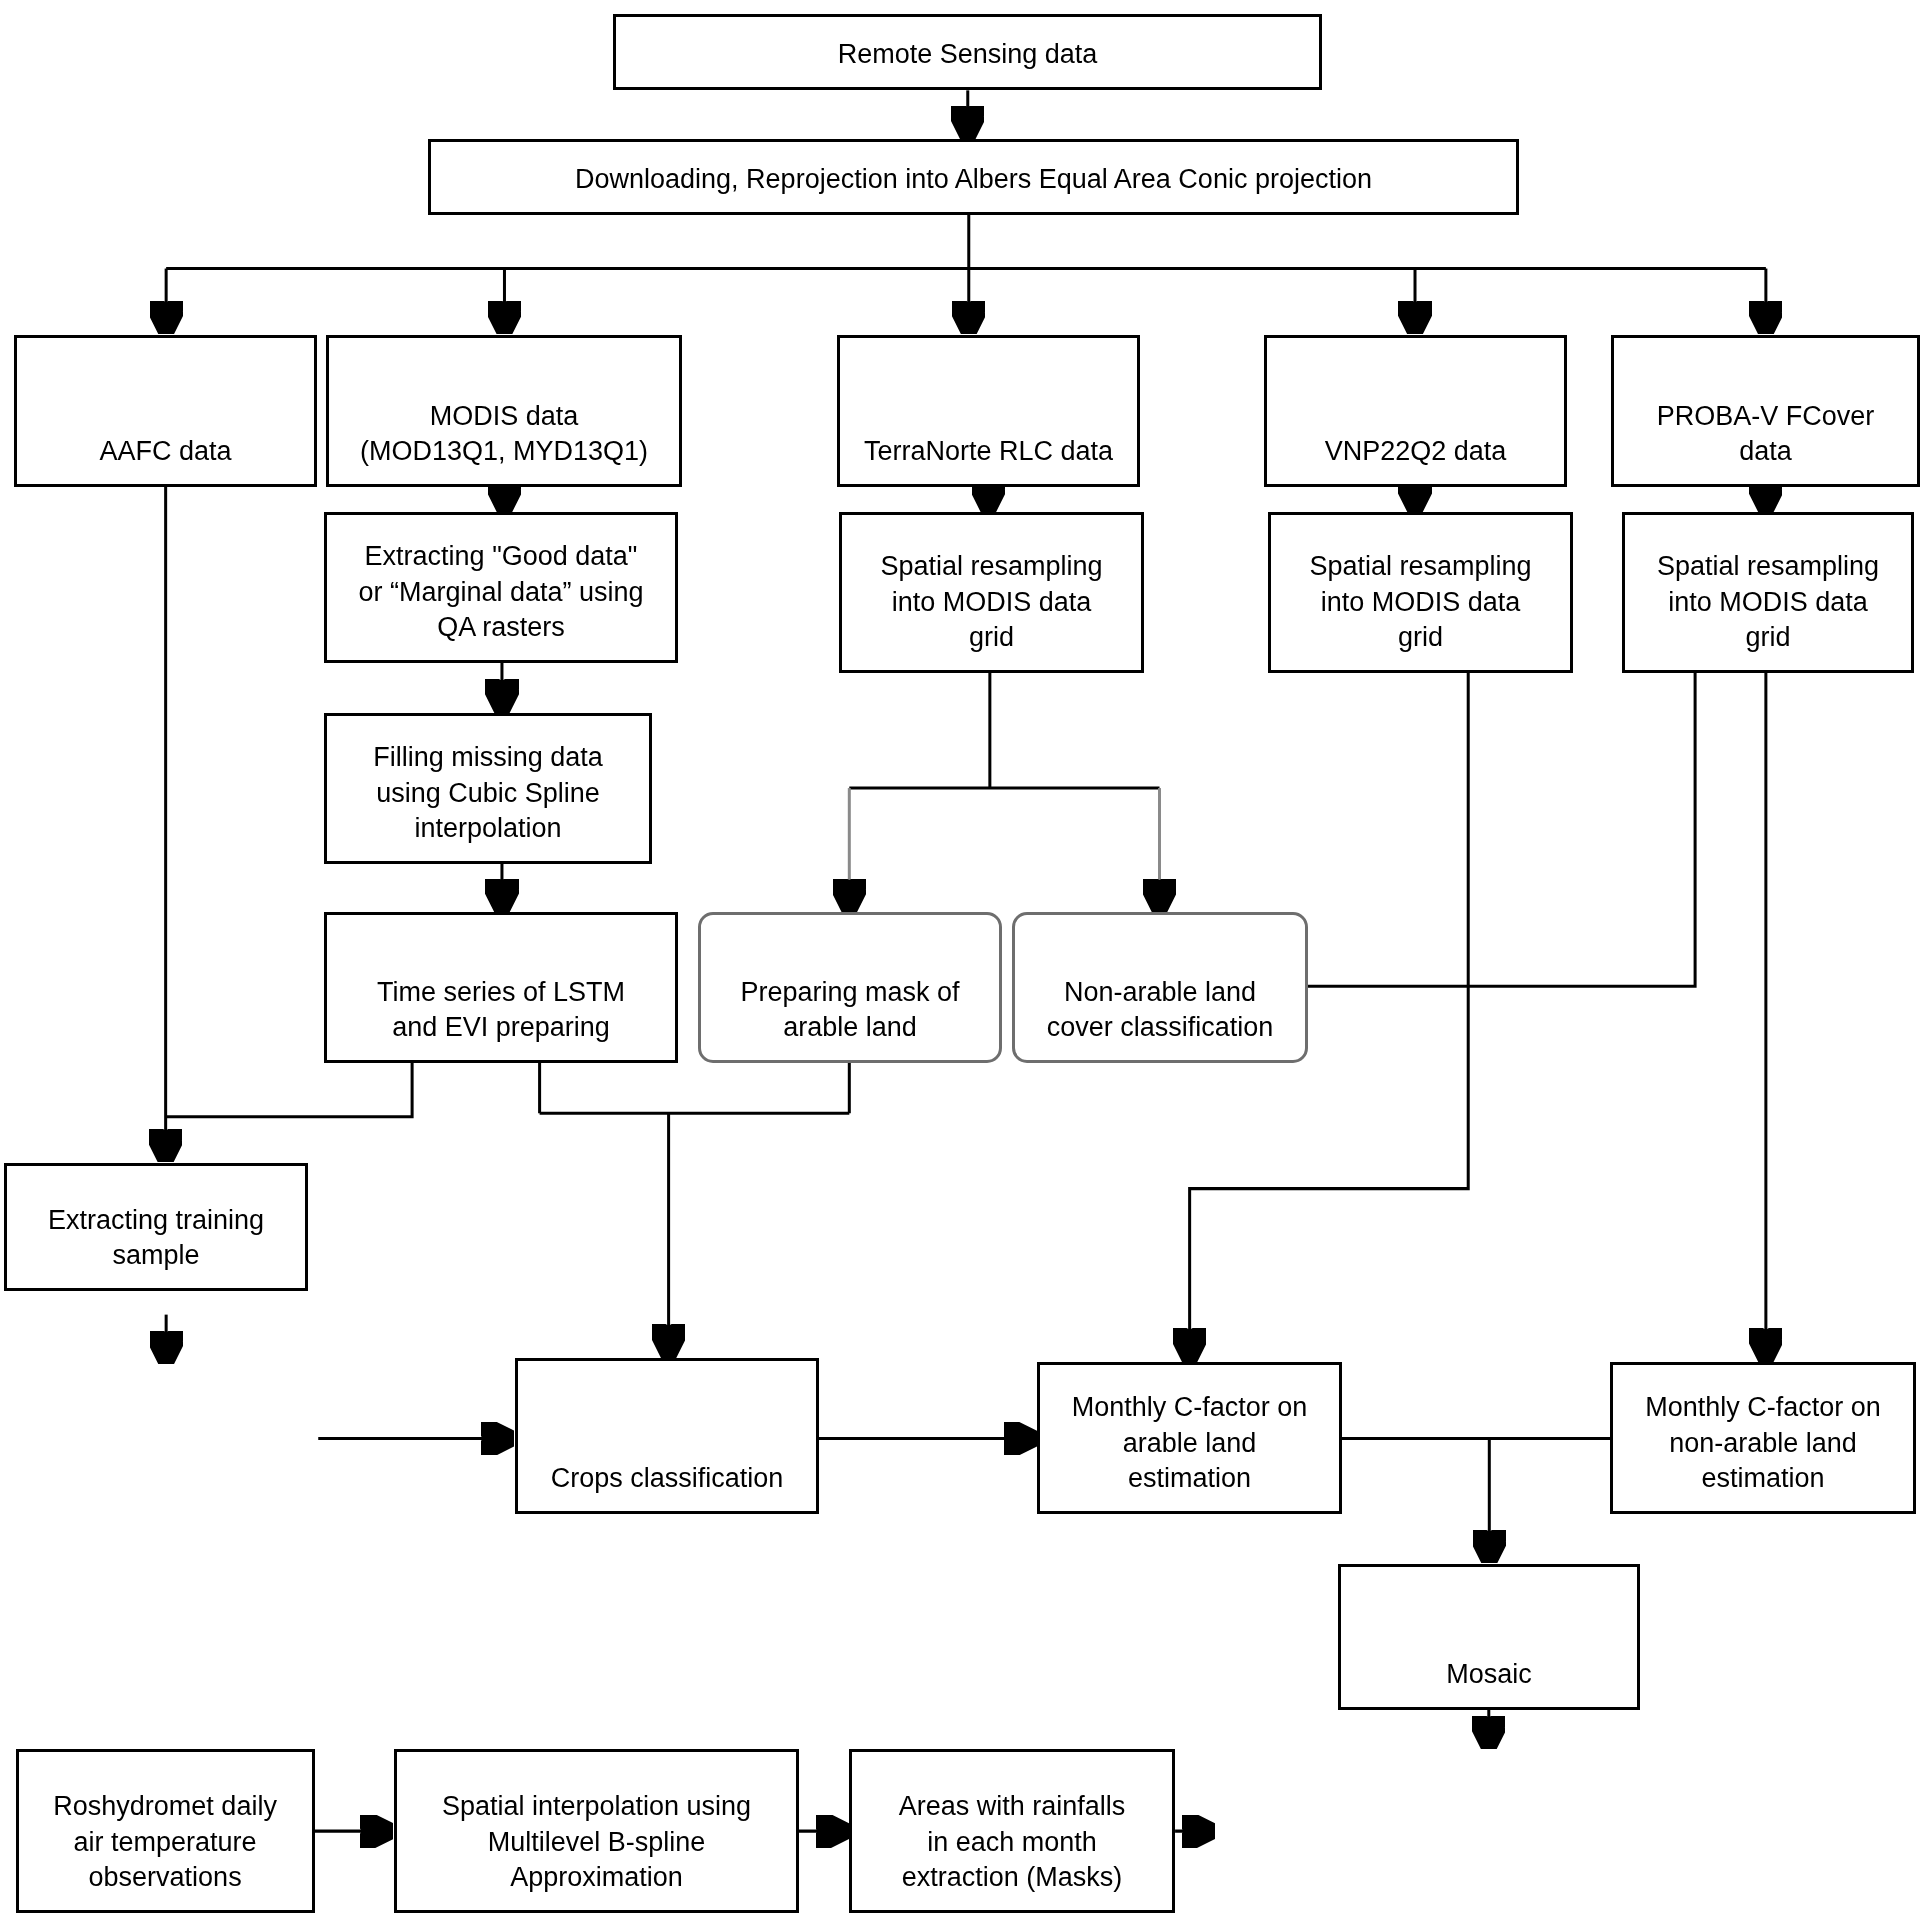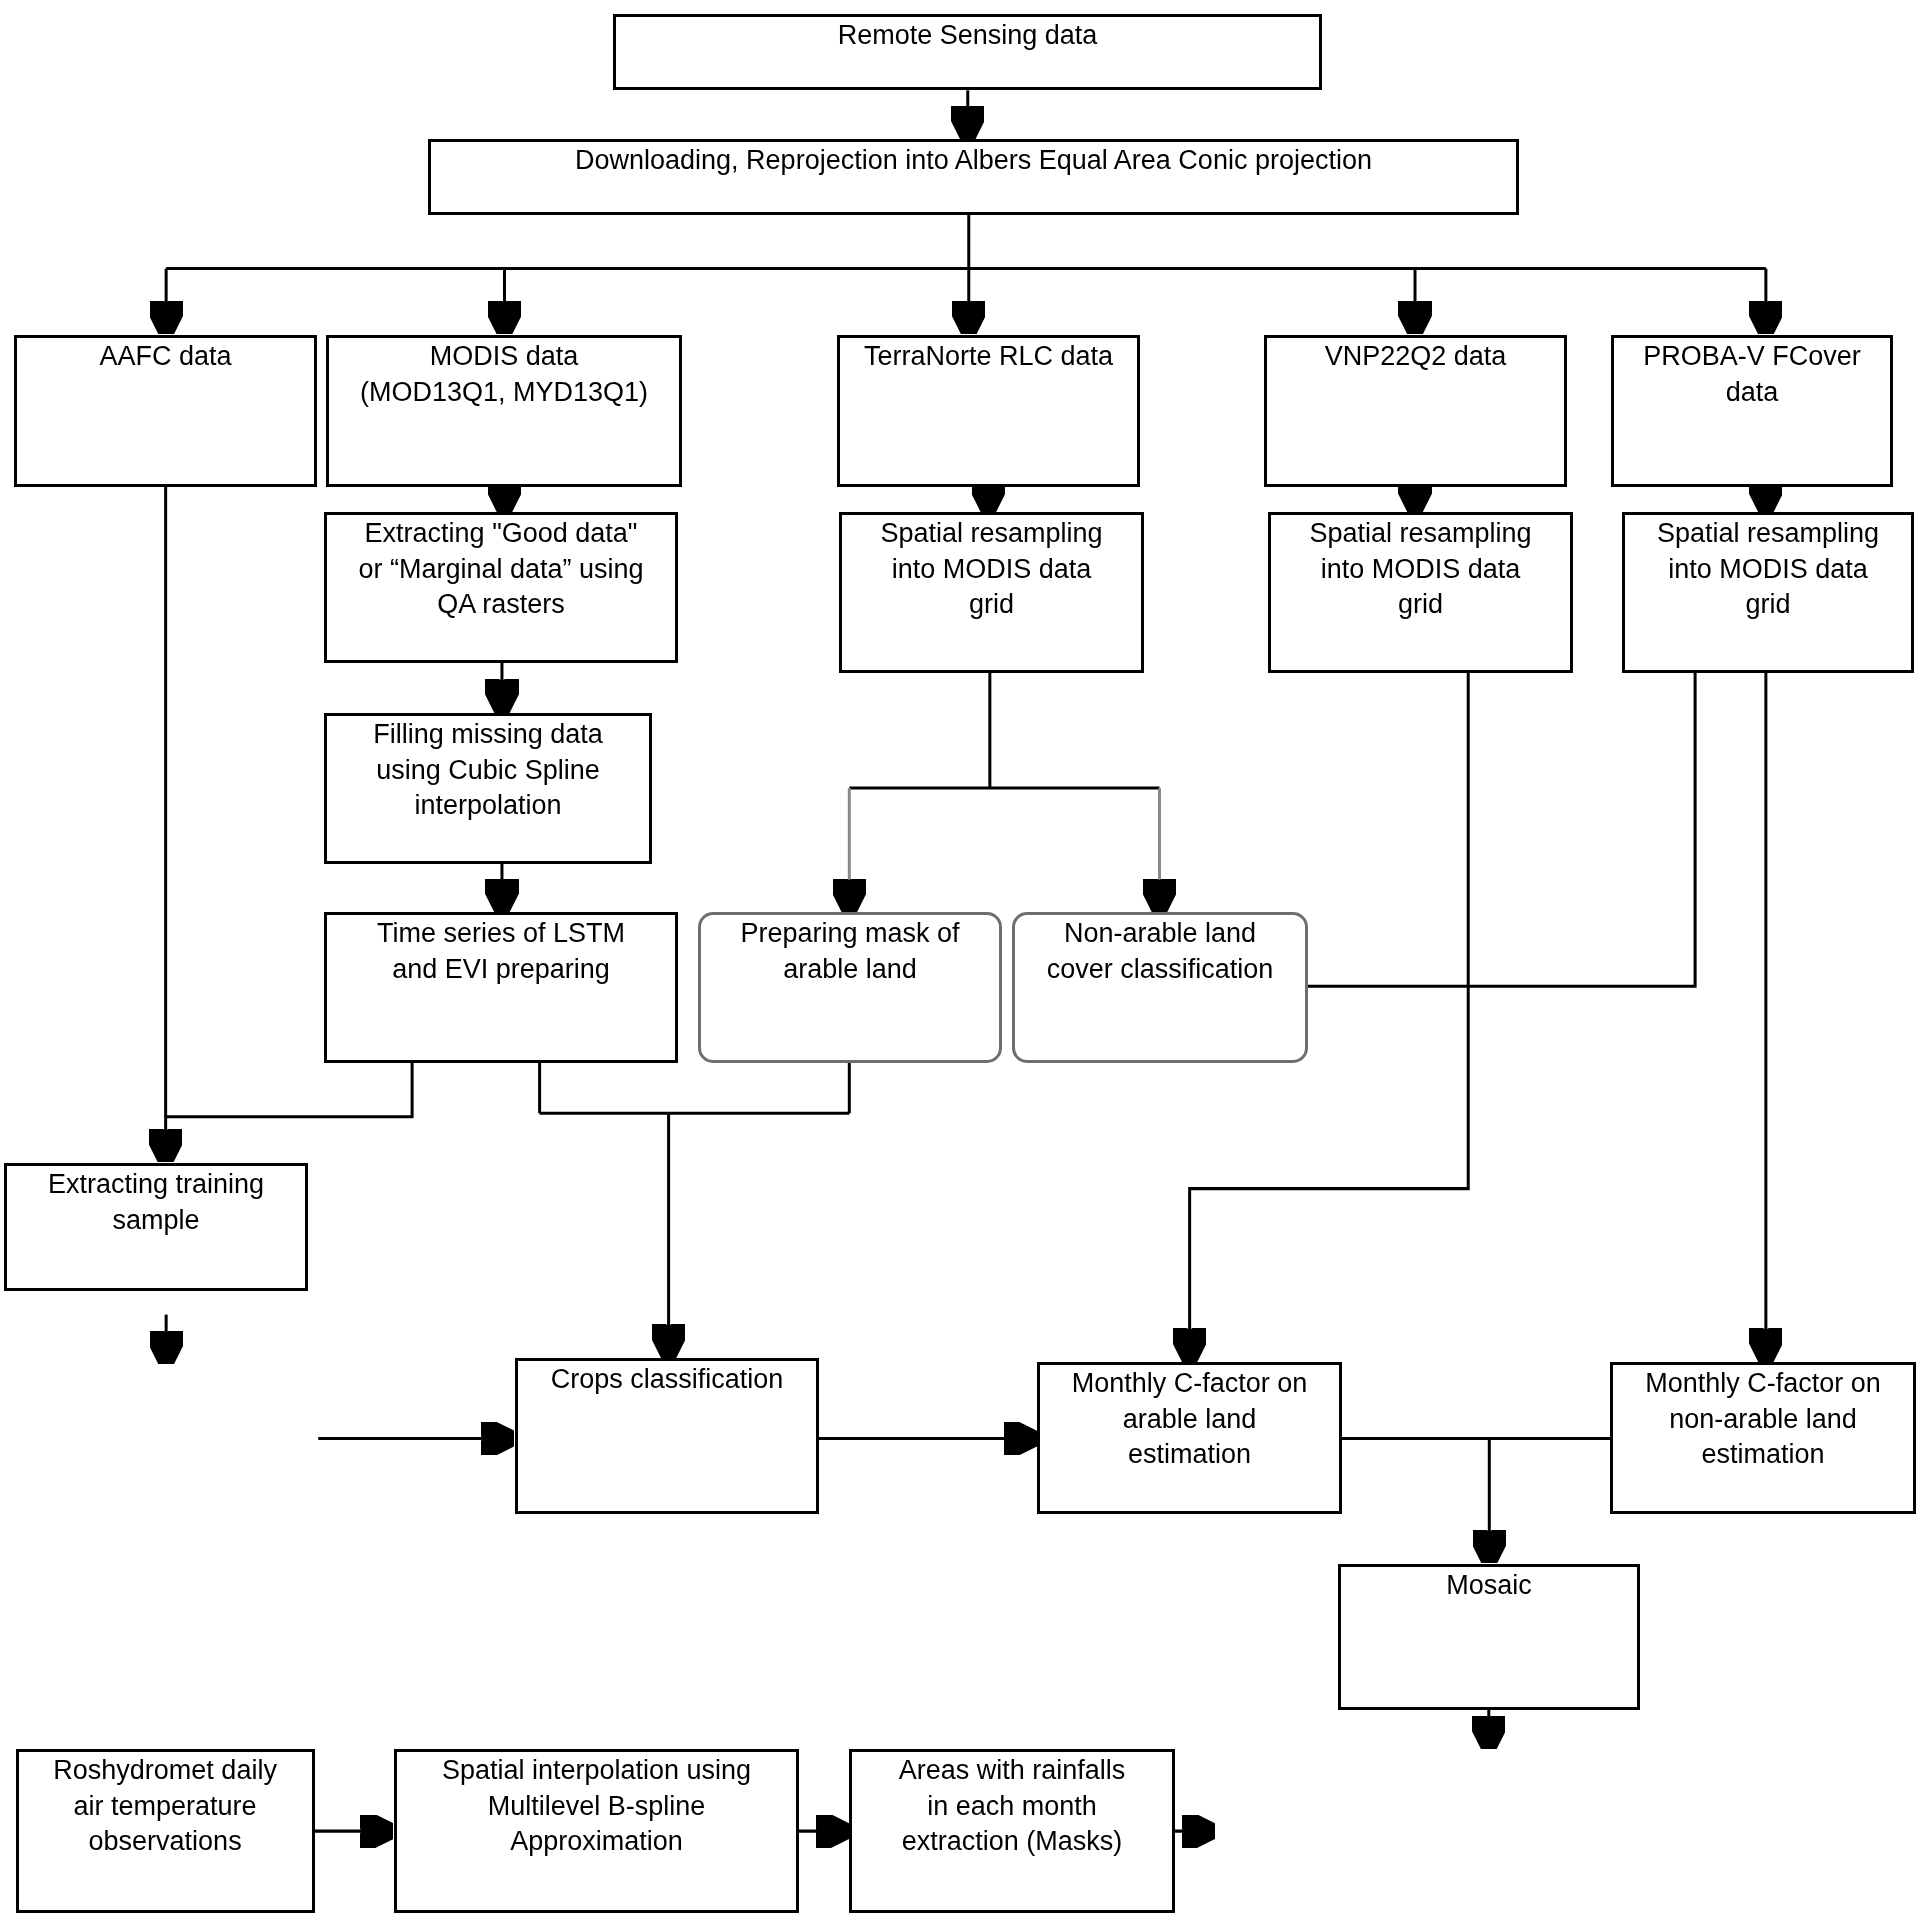--- a/index.html
+++ b/index.html
@@ -11,24 +11,24 @@
     color:#000;
   }
   .wires{position:absolute;left:0;top:0;z-index:0;}
   .wires path{fill:none;stroke:#000000;stroke-width:6;}
   .wires path.g{stroke:#8a8a8a;}
   .node{
     position:absolute;z-index:1;
     box-sizing:border-box;
     background:#ffffff;
     border:3.5px solid #000000;
-    display:flex;align-items:flex-start;justify-content:center;
+    display:flex;align-items:flex-end;justify-content:center;
     text-align:center;
     font-size:27px;line-height:1.32;
-    padding:1px 4px;
+    padding:14px 4px;
   }
   .node.gray{border-color:#6e6e6e;border-radius:15px;}
   .node span{white-space:pre-line;display:block;}
 </style>
 </head>
 <body>
 
 <div class="canvas">
 
   <svg class="wires" width="1926" height="1926" viewBox="0 0 3837 3837">
@@ -91,21 +91,21 @@
   </div>
 
   <div class="node" style="left:837px;top:335px;width:303px;height:152px">
     <span>TerraNorte RLC data</span>
   </div>
 
   <div class="node" style="left:1264px;top:335px;width:303px;height:152px">
     <span>VNP22Q2 data</span>
   </div>
 
-  <div class="node" style="left:1611px;top:335px;width:282px;height:152px">
+  <div class="node" style="left:1611px;top:335px;width:309px;height:152px">
     <span>PROBA-V FCover
 data</span>
   </div>
 
   <div class="node" style="left:324px;top:512px;width:354px;height:151px">
     <span>Extracting "Good data"
 or “Marginal data” using
 QA rasters</span>
   </div>
 

